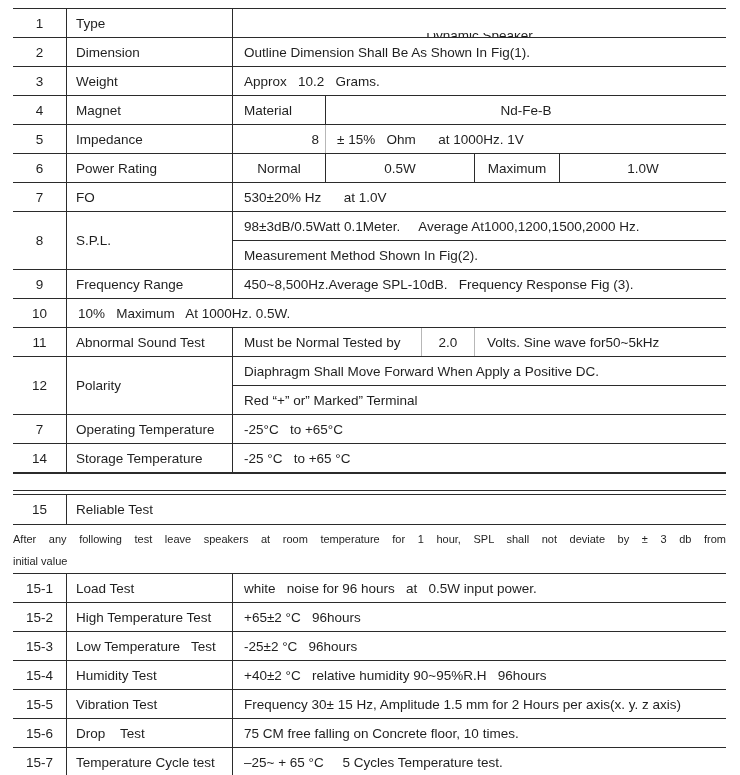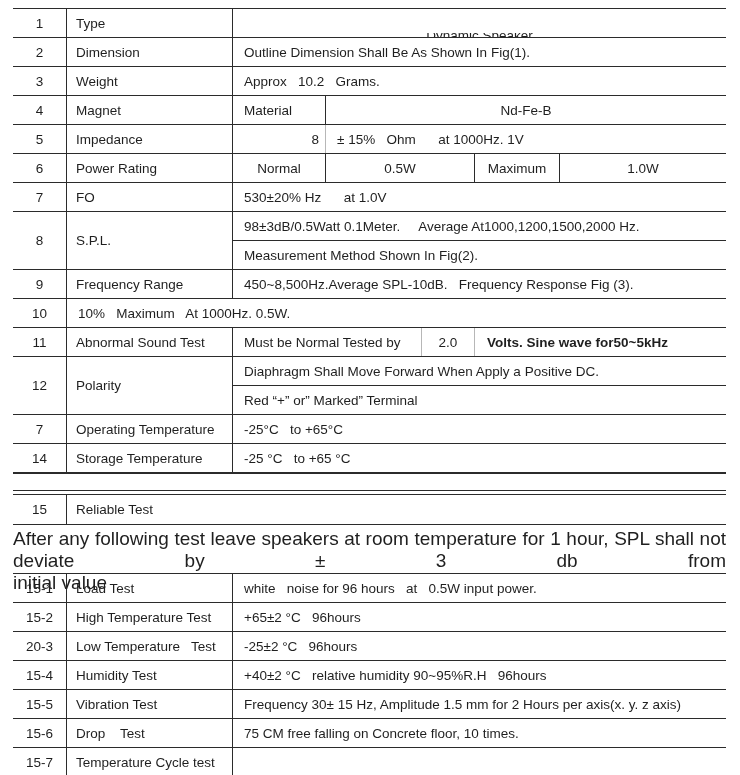--- a/index.html
+++ b/index.html
@@ -26,36 +26,36 @@
   .c-label{ width:166px; padding-left:9px; border-right:1.4px solid #2b2b2b; }
   .c-val  { flex:1; padding-left:11px; }
   .c-val.center { justify-content:center; padding-left:0;margin-top:24px; }
   .w93  { width:93px; }
   .w149 { width:149px; }
   .w85  { width:85px; }
   .w189 { width:189px; }
   .w53  { width:53px; }
   .rest { flex:1; }
   .pad  { padding-left:11px; }
-  .pad12{ padding-left:12px;font-weight:bold; }
+  .pad12{ padding-left:12px; }
   .ctr  { justify-content:center; }
   .rt   { justify-content:flex-end; padding-right:6px; }
   .bdark { border-right:1.4px solid #2b2b2b; }
   .blite { border-right:1.3px solid #b7b7b7; }
   .stack { flex:1; display:flex; flex-direction:column; }
   .stack .sub { flex:1; display:flex; align-items:center; padding-left:11px;
                 font-size:13.5px; white-space:pre; overflow:hidden; box-sizing:border-box; }
   .stack .sub + .sub { border-top:1.5px solid #2b2b2b;text-align:center; }
   .double-rule {
     width:713px; height:5px; box-sizing:border-box; margin-top:16px;
     border-top:1.6px solid #2b2b2b; border-bottom:1.6px solid #2b2b2b;
   }
   .note-row {
     box-sizing:border-box; border-top:1.5px solid #2b2b2b;
-    height:49px; padding-top:3px; font-size:19px; line-height:22px;
+    height:49px; padding-top:3px; font-size:11px; line-height:22px;
   }
   .note-l1 { text-align:justify; text-align-last:justify; }
   .lbl-full { flex:1; padding-left:9px; border-right:none; }
 </style>
 </head>
 <body>
 
 <div class="doc">
 
   <div class="tbl tbl1">
@@ -178,21 +178,21 @@
       <div class="cell c-val">white   noise for 96 hours   at   0.5W input power.</div>
     </div>
 
     <div class="row">
       <div class="cell c-no">15-2</div>
       <div class="cell c-label">High Temperature Test</div>
       <div class="cell c-val">+65±2 °C   96hours</div>
     </div>
 
     <div class="row">
-      <div class="cell c-no">20-3</div>
+      <div class="cell c-no">15-3</div>
       <div class="cell c-label">Low Temperature   Test</div>
       <div class="cell c-val">-25±2 °C   96hours</div>
     </div>
 
     <div class="row">
       <div class="cell c-no">15-4</div>
       <div class="cell c-label">Humidity Test</div>
       <div class="cell c-val">+40±2 °C   relative humidity 90~95%R.H   96hours</div>
     </div>
 
@@ -204,17 +204,18 @@
 
     <div class="row">
       <div class="cell c-no">15-6</div>
       <div class="cell c-label">Drop    Test</div>
       <div class="cell c-val">75 CM free falling on Concrete floor, 10 times.</div>
     </div>
 
     <div class="row">
       <div class="cell c-no">15-7</div>
       <div class="cell c-label">Temperature Cycle test</div>
+      <div class="cell c-val">–25~ + 65 °C     5 Cycles Temperature test.</div>
     </div>
 
   </div>
 
 </div>
 
 </body></html>

